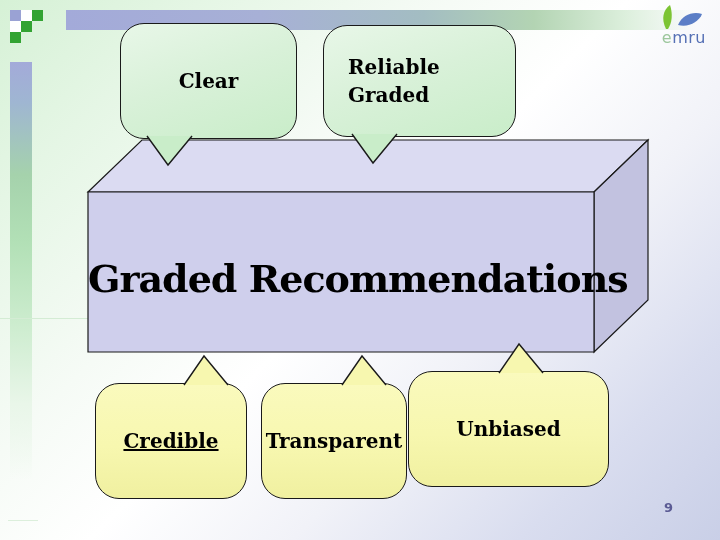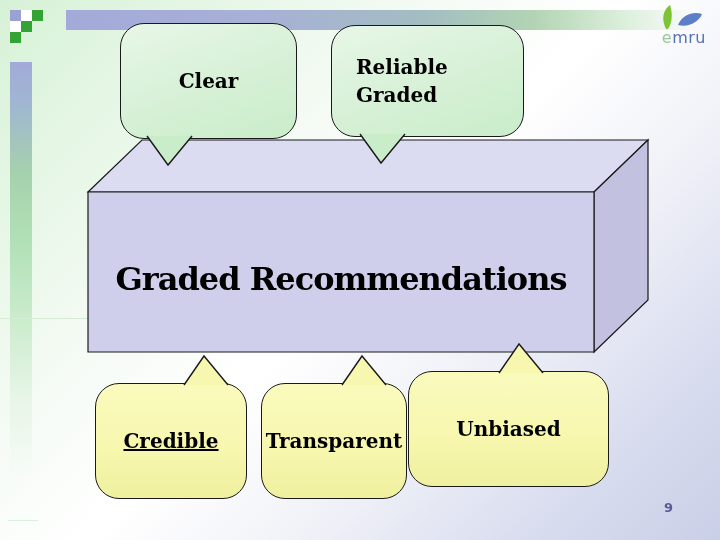--- a/index.html
+++ b/index.html
@@ -18,33 +18,33 @@
   .left-bar{
     position:absolute;left:10px;top:62px;width:22px;height:450px;
     background:linear-gradient(180deg,#a3aad9 0%,#9fb6d2 9%,#a5d2ac 25%,#b2e0b6 40%,#ccecce 58%,#e9f6e9 76%,rgba(255,255,255,0) 93%);
   }
   .hline-mid{position:absolute;left:0;top:318px;width:88px;height:1px;background:#d4ecd4;}
   .hline-bottom{position:absolute;left:8px;top:520px;width:30px;height:1px;background:#dcefdc;}
   
   .box-svg{position:absolute;left:80px;top:132px;width:576px;height:226px;}
   .box-title{
     position:absolute;left:88px;top:256px;width:506px;height:46px;line-height:46px;
-    text-align:center;font-size:32px;font-weight:bold;color:#000;white-space:nowrap;
+    text-align:center;font-size:38px;font-weight:bold;color:#000;white-space:nowrap;
     letter-spacing:-1px;
   }
   
   .bubble{
     position:absolute;border:1.4px solid #1a1a1a;border-radius:24px;
     display:flex;flex-direction:column;align-items:center;justify-content:center;
     font-size:20px;font-weight:bold;color:#000;z-index:5;
   }
   .bubble.green{background:linear-gradient(160deg,#e8f7e8 0%,#d9f1d9 45%,#c9edc9 100%);}
   .bubble.yellow{background:linear-gradient(180deg,#fafabd 0%,#f7f7af 55%,#f0f0a0 100%);}
   .bubble .line{white-space:nowrap;line-height:28px;}
-  .bubble.align-left{align-items:flex-start;padding-left:24px;margin-left:8px;}
+  .bubble.align-left{align-items:flex-start;padding-left:24px;}
   .tail{position:absolute;width:50px;height:32px;overflow:visible;}
   .tail.down{top:calc(100% - 2px);}
   .tail.up{bottom:calc(100% - 2px);}
   
   .logo{position:absolute;right:8px;top:4px;width:66px;height:44px;z-index:6;}
   .logo-leaves{position:absolute;left:6px;top:0;width:60px;height:28px;}
   .logo-text{
     position:absolute;right:6px;top:24px;font-family:"DejaVu Sans","Liberation Sans",sans-serif;
     font-size:16px;font-weight:normal;letter-spacing:0.5px;
   }

